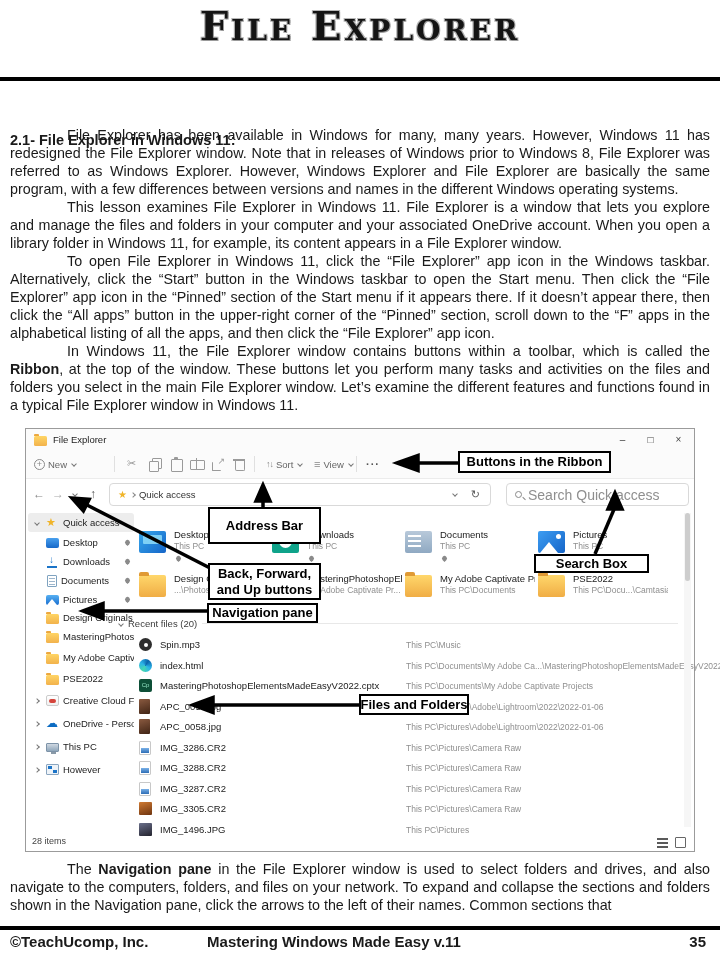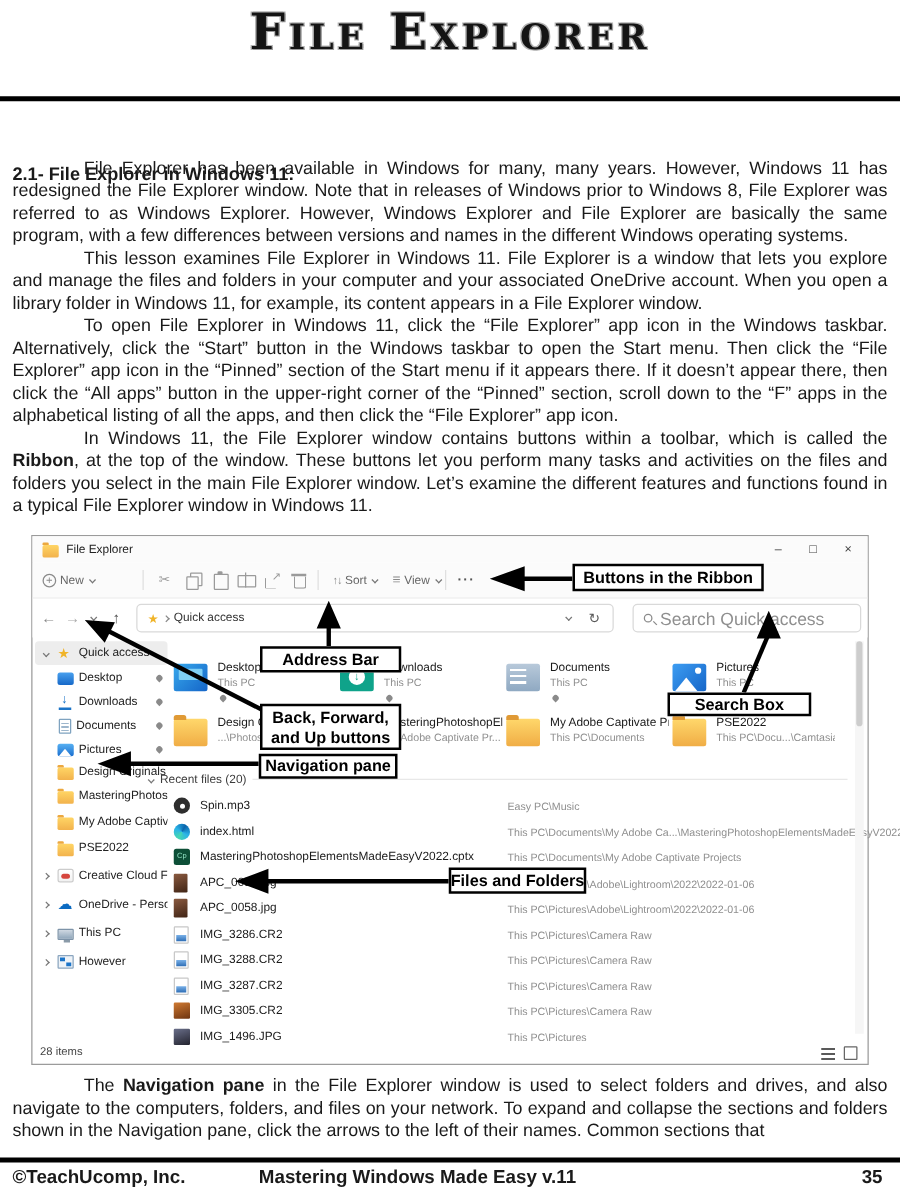--- a/index.html
+++ b/index.html
@@ -408,21 +408,21 @@
 
   <div class="grp-hdr" style="top:188px">
     <span class="chv" style="margin:0"></span>
     <span class="txt">Recent files (20)</span>
     <span class="line"></span>
   </div>
 
   <div class="frow" style="top:207px">
     <span class="fic" data-icon="mp3"></span>
     <span class="fname">Spin.mp3</span>
-    <span class="fpath">Easy PC\Music</span>
+    <span class="fpath">This PC\Music</span>
   </div>
   <div class="frow" style="top:228px">
     <span class="fic" data-icon="edge"></span>
     <span class="fname">index.html</span>
     <span class="fpath">This PC\Documents\My Adobe Ca...\MasteringPhotoshopElementsMadeEasyV2022</span>
   </div>
   <div class="frow" style="top:248px">
     <span class="fic" data-icon="cptx"></span>
     <span class="fname">MasteringPhotoshopElementsMadeEasyV2022.cptx</span>
     <span class="fpath">This PC\Documents\My Adobe Captivate Projects</span>
@@ -481,21 +481,21 @@
       <line x1="181" y1="182" x2="76" y2="182"></line>
         <polygon points="57,182 77,174.5 77,189.5"></polygon>
       <line x1="589" y1="78" x2="569" y2="125"></line>
         <polygon points="589,64 582,80 596,80"></polygon>
       <line x1="333" y1="276" x2="185" y2="276"></line>
         <polygon points="167,276 187,268.5 187,283.5"></polygon>
     </g>
   </svg>
 
   <div class="callout" style="left:432px;top:22px;width:153px;height:22px">Buttons in the Ribbon</div>
-  <div class="callout" style="left:182px;top:88px;width:113px;height:21px">Address Bar</div>
+  <div class="callout" style="left:182px;top:78px;width:113px;height:37px">Address Bar</div>
   <div class="callout" style="left:182px;top:134px;width:113px;height:37px">
     <span>Back, Forward,</span>
     <span>and Up buttons</span>
   </div>
   <div class="callout" style="left:181px;top:174px;width:111px;height:20px">Navigation pane</div>
   <div class="callout" style="left:508px;top:125px;width:115px;height:19px">Search Box</div>
   <div class="callout" style="left:333px;top:265px;width:110px;height:21px">Files and Folders</div>
 </div>
 
 <div class="bodycopy" id="body-bottom">

